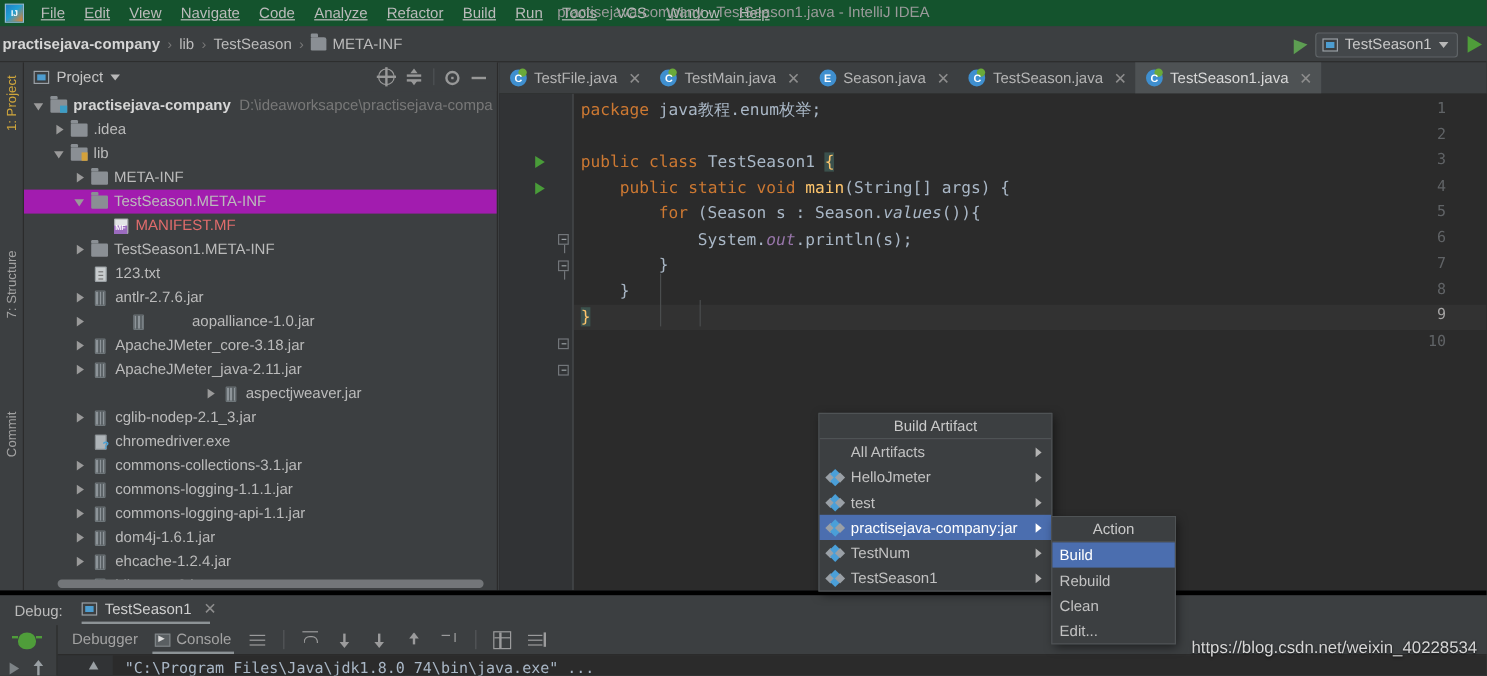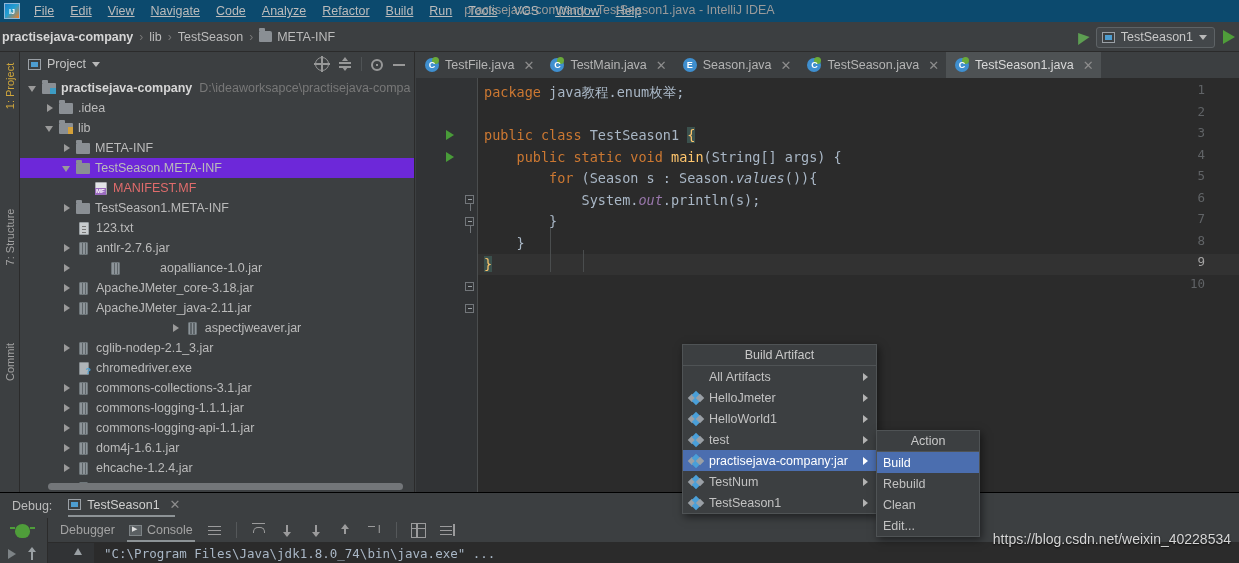--- a/index.html
+++ b/index.html
@@ -9,21 +9,21 @@
     font-family: "Liberation Sans", sans-serif;
     font-size: 12px;
     color: #bbbbbb;
     overflow: hidden;
   }
   #app { position: relative; width: 1239px; height: 563px; }
 
   
   .titlebar {
     position: absolute; left: 0; top: 0; width: 1239px; height: 22px;
-    background: #0c4a6e;
+    background: #14532d;
     display: flex; align-items: center;
   }
   .ide-logo {
     width: 16px; height: 16px; margin: 0 6px 0 4px;
     background: linear-gradient(135deg,#1d7ec4 0%,#21a0d4 45%,#f07d24 100%);
     border: 1px solid #8fb8d8;
     position: relative; flex: none;
   }
   .ide-logo:after {
     content: "IJ"; position: absolute; inset: 0;
@@ -130,21 +130,21 @@
   .ico-sep { width:1px; height:14px; background:#4f5355; }
   .ico-gear { border: 2px solid #a8a8a8; border-radius: 50%; width:12px;height:12px; margin-top:1px;}
   .ico-gear:after { content:""; position:absolute; left:3px; top:3px; width:2px;height:2px; background:#a8a8a8;}
   .ico-min:after { content:""; position:absolute; left:1px; right:1px; top:7px; height:1.6px; background:#a8a8a8; }
 
   .tree { position: relative; height: 408px; overflow: hidden; padding-top: 2px; }
   .trow {
     display: flex; align-items: center; height: 20px; padding-right: 4px;
     font-size: 12.5px; color: #bbbbbb; white-space: nowrap;
   }
-  .trow.sel { background: #6d28d9; }
+  .trow.sel { background: #a21caf; }
   .twist {
     width: 14px; height: 14px; flex: none; position: relative; margin-right: 2px;
   }
   .twist.r:after {
     content:""; position:absolute; left:4px; top:3px; width:0;height:0;
     border-top:4.5px solid transparent;border-bottom:4.5px solid transparent;border-left:6px solid #9a9a9a;
   }
   .twist.d:after {
     content:""; position:absolute; left:2px; top:5px; width:0;height:0;
     border-left:4.5px solid transparent;border-right:4.5px solid transparent;border-top:6px solid #9a9a9a;
@@ -290,21 +290,21 @@
   }
   .art-ico i.a { left: 0; top: 3px; background: #9aa0a6; }
   .art-ico i.b { left: 4px; top: 0px; background: #4a9fd8; }
   .art-ico i.c { left: 4px; top: 6px; background: #4a9fd8; }
   .art-ico i.d { left: 8px; top: 3px; background: #9aa0a6; }
   .cmi-indent { padding-left: 26px; }
 
   
   .debugpanel {
     position: absolute; left: 0; top: 492px; width: 1239px; height: 71px;
-    background: #3c3f41; border-top: 1px solid #000000;
+    background: #3c3f41; border-top: 4px solid #000000;
   }
   .dbg-head { height: 25px; display: flex; align-items: center; padding-left: 12px; }
   .dbg-label { font-size: 12.5px; color: #bbbbbb; margin-right: 16px; }
   .dbg-tab {
     display: flex; align-items: center; gap: 6px; font-size: 12.5px; color: #cfcfcf;
     padding: 0 4px 2px 0; position: relative; height: 25px;
   }
   .dbg-tab:after { content:""; position:absolute; left:0; right:10px; bottom:1px; height:2px; background:#8d9396; }
   .dbg-tab .x { color: #8d8d8d; font-size: 13px; margin-left: 4px; }
   .dbg-body { position: relative; height: 46px; display: flex; }
@@ -633,30 +633,20 @@
           <span class="sub"></span>
         </div>
         <div class="cmi">
           <span class="art-ico">
             <i class="a"></i>
             <i class="b"></i>
             <i class="c"></i>
             <i class="d"></i>
           </span>
           <span>HelloJmeter</span>
-          <span class="sub"></span>
-        </div>
-        <div class="cmi">
-          <span class="art-ico">
-            <i class="a"></i>
-            <i class="b"></i>
-            <i class="c"></i>
-            <i class="d"></i>
-          </span>
-          <span>HelloWorld1</span>
           <span class="sub"></span>
         </div>
         <div class="cmi">
           <span class="art-ico">
             <i class="a"></i>
             <i class="b"></i>
             <i class="c"></i>
             <i class="d"></i>
           </span>
           <span>test</span>

